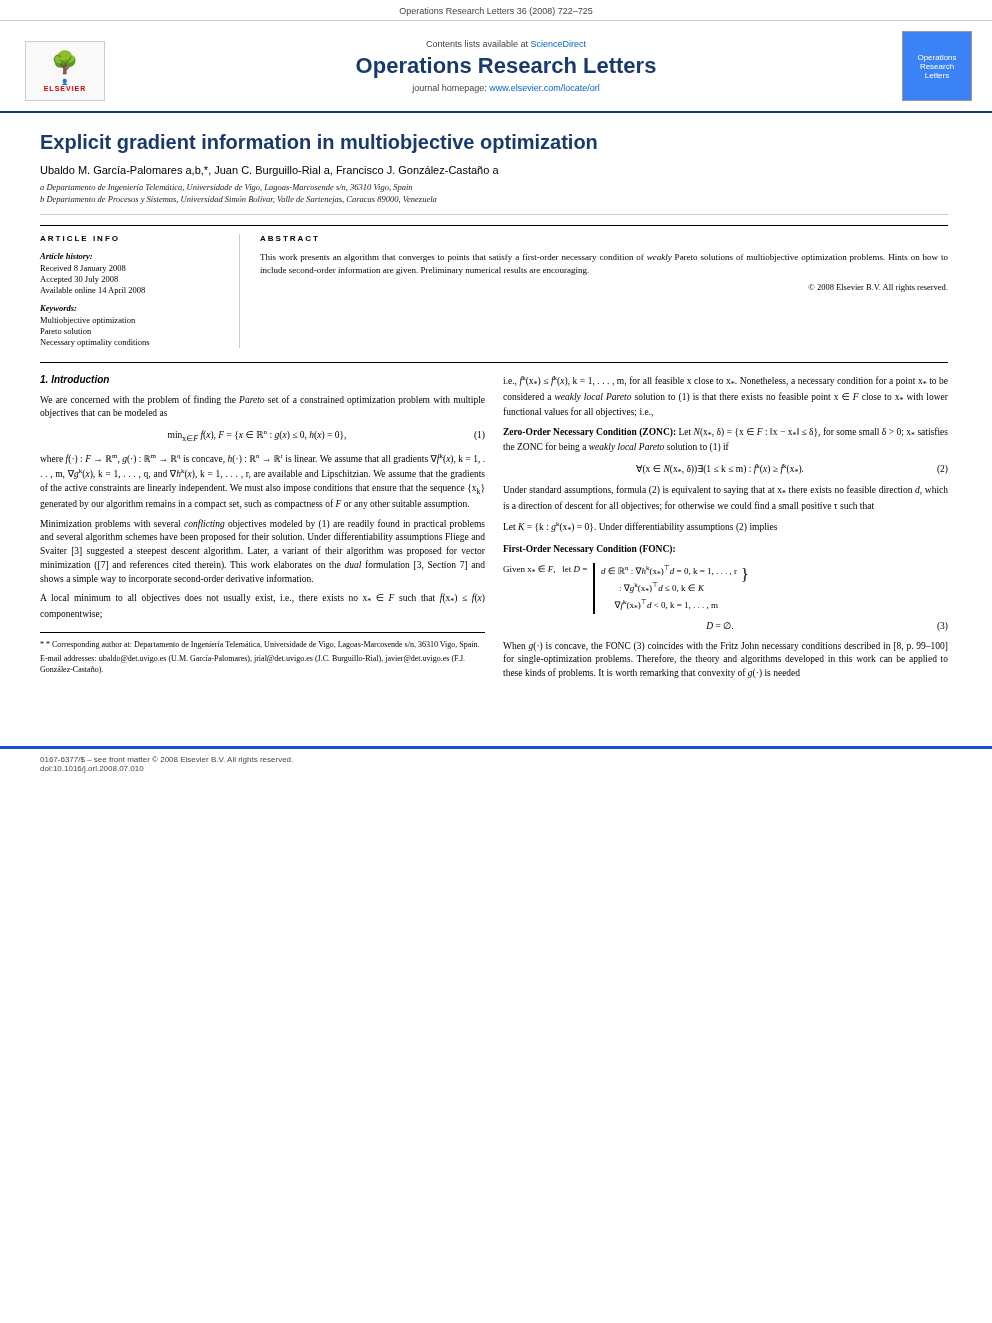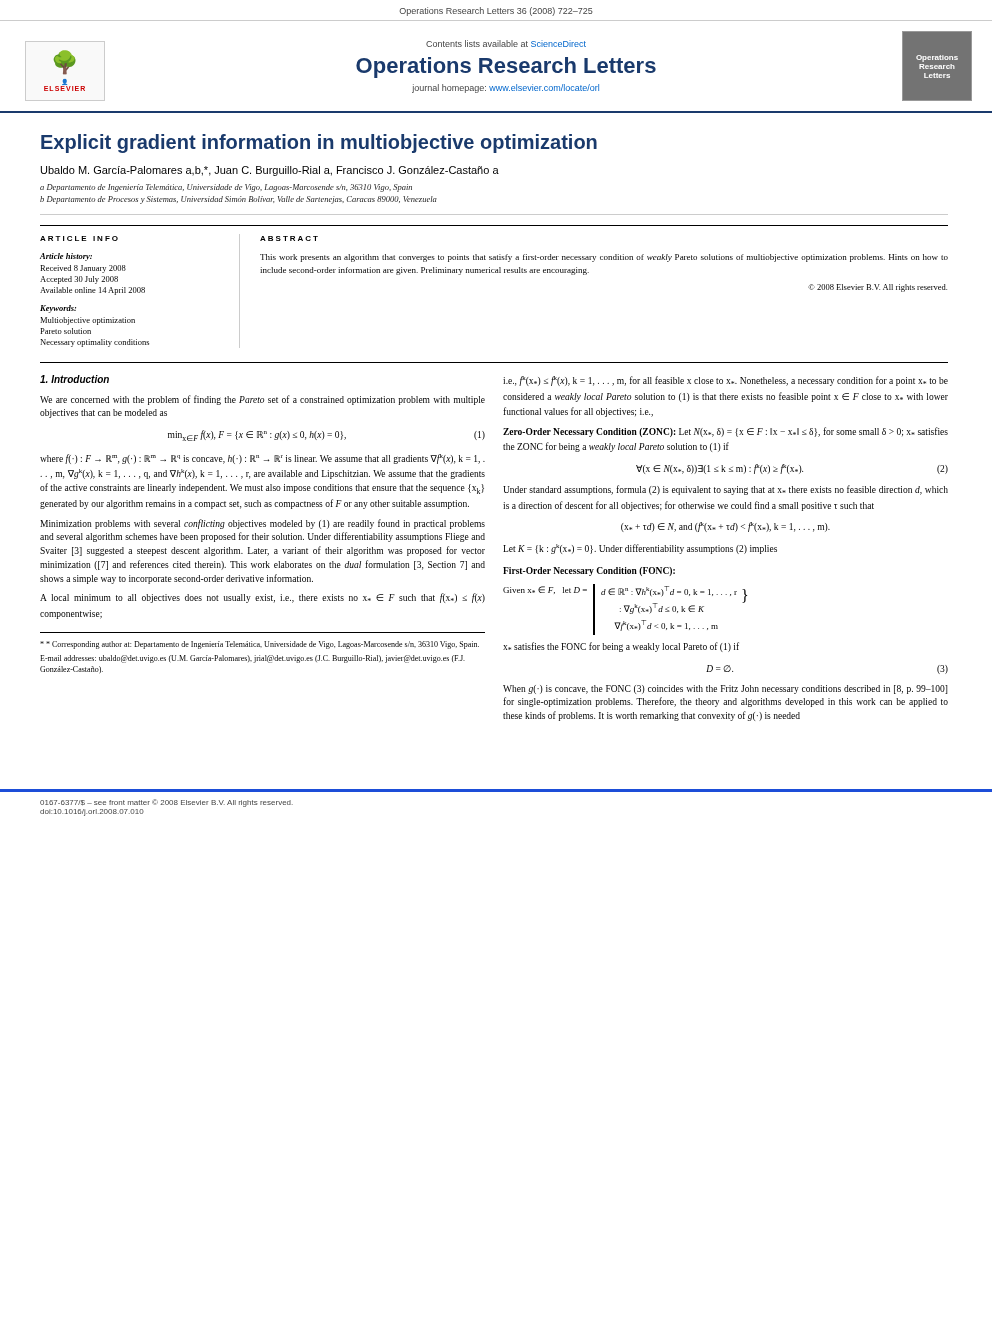--- a/index.html
+++ b/index.html
@@ -106,29 +106,29 @@
     }
 
     .homepage-link {
       color: #0066cc;
     }
 
     .journal-logo-right {
       width: 70px;
       height: 70px;
       flex-shrink: 0;
-      background: #737373;
+      background: #3b82f6;
       display: flex;
       flex-direction: column;
       align-items: center;
       justify-content: center;
       color: white;
       font-size: 8px;
       font-family: Arial, sans-serif;
-      font-weight: bold;
+      font-weight: normal;
       text-align: center;
       border: 1px solid #999;
     }
 
     
     .article-content {
       padding: 14px 44px 14px 40px;
     }
 
     .article-title {
@@ -468,23 +468,20 @@
               ∀(x ∈ <i>N</i>(x<sub>*</sub>, δ))∃(1 ≤ k ≤ m) : <i>f</i><sup>k</sup>(<i>x</i>) ≥ <i>f</i><sup>k</sup>(x<sub>*</sub>).
             </span>
             <span>(2)</span>
           </div>
         </div>
 
         <div class="body-text">
           Under standard assumptions, formula (2) is equivalent to saying that at x<sub>*</sub> there exists no feasible direction <i>d</i>, which is a direction of descent for all objectives; for otherwise we could find a small positive τ such that
         </div>
 
-        <div class="body-text" style="text-align: center; margin: 4px 0;">
-          (x<sub>*</sub> + τ<i>d</i>) ∈ <i>N</i>,   and   (<i>f</i><sup>k</sup>(x<sub>*</sub> + τ<i>d</i>) &lt; <i>f</i><sup>k</sup>(x<sub>*</sub>), k = 1, . . . , m).
-        </div>
 
         <div class="body-text">
           Let <i>K</i> = {k : <i>g</i><sup>k</sup>(x<sub>*</sub>) = 0}. Under differentiability assumptions (2) implies
         </div>
 
         <div class="body-text">
           <b>First-Order Necessary Condition (FONC):</b>
         </div>
 
         <div class="given-box">
@@ -492,23 +489,20 @@
             Given x<sub>*</sub> ∈ <i>F</i>,&nbsp;&nbsp;&nbsp;let <i>D</i> =
           </div>
           <div class="brace-box">
             <div class="math-line"><i>d</i> ∈ ℝ<sup>n</sup> : ∇<i>h</i><sup>k</sup>(x<sub>*</sub>)<sup>⊤</sup><i>d</i> = 0, k = 1, . . . , r</div>
             <div class="math-line">&nbsp;&nbsp;&nbsp;&nbsp;&nbsp;&nbsp;&nbsp;&nbsp;: ∇<i>g</i><sup>k</sup>(x<sub>*</sub>)<sup>⊤</sup><i>d</i> ≤ 0, k ∈ <i>K</i></div>
             <div class="math-line">&nbsp;&nbsp;&nbsp;&nbsp;&nbsp;&nbsp;∇<i>f</i><sup>k</sup>(x<sub>*</sub>)<sup>⊤</sup><i>d</i> &lt; 0, k = 1, . . . , m</div>
           </div>
           <div style="margin-left: 4px; display: flex; align-items: center; font-size: 16px;">}</div>
         </div>
 
-        <div class="body-text">
-          x<sub>*</sub> satisfies the FONC for being a weakly local Pareto of (1) if
-        </div>
 
         <div class="math-display">
           <div class="eq-line">
             <span style="flex:1; text-align:center;">
               <i>D</i> = ∅.
             </span>
             <span>(3)</span>
           </div>
         </div>
 

